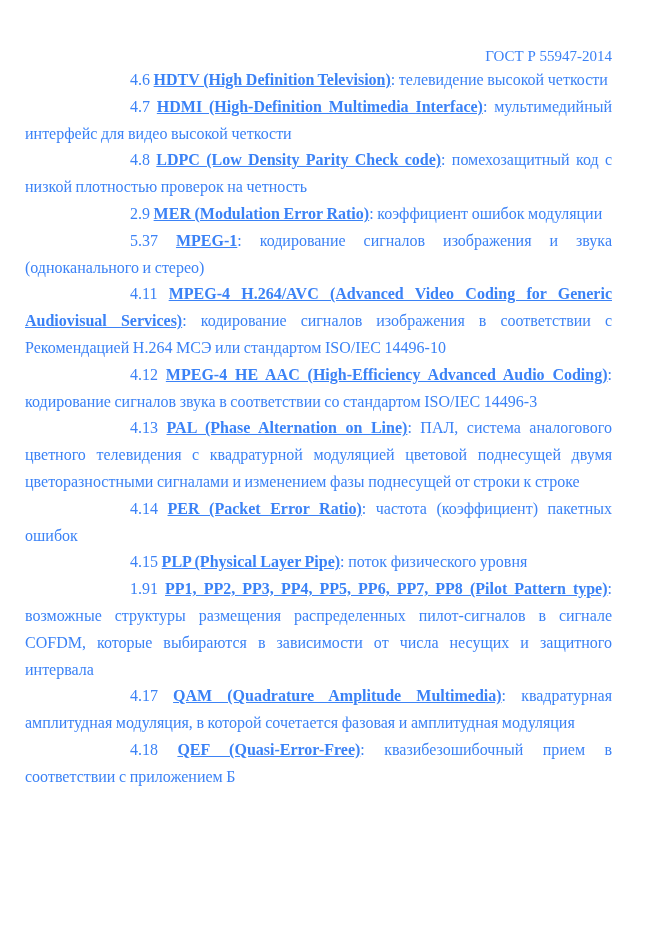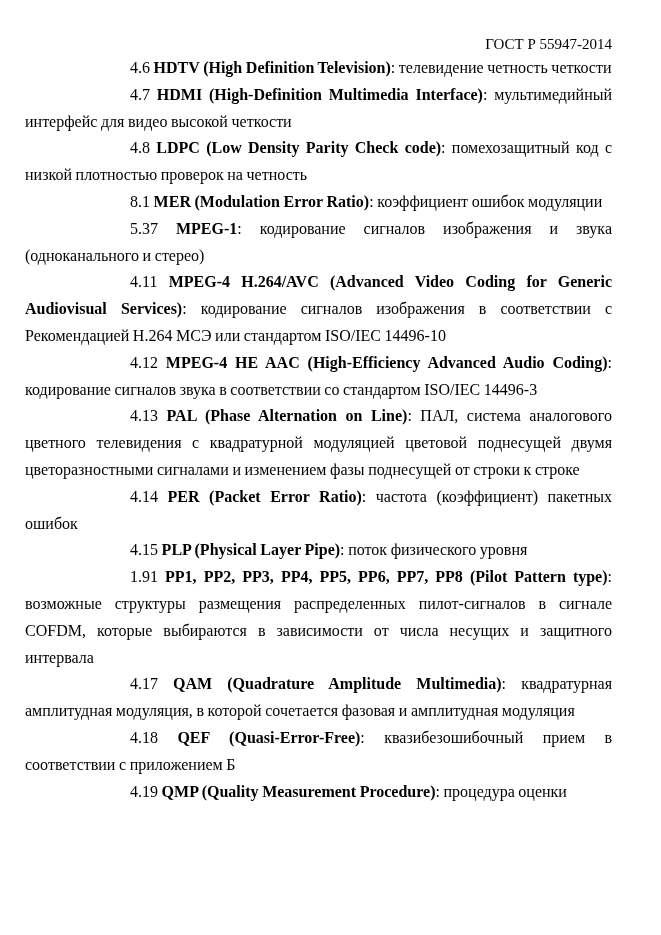--- a/index.html
+++ b/index.html
@@ -5,23 +5,24 @@
   html, body {
     margin: 0;
     padding: 0;
     background: #ffffff;
   }
   .page {
     position: relative;
     width: 661px;
     height: 840px;
     background: #ffffff;
-    color: #000000;
+    color: #3b82f6;
     font-family: "Liberation Serif", serif;
     overflow: hidden;
+    margin-top: 12px;
   }
   .running-header {
     position: absolute;
     top: 36px;
     left: 25px;
     width: 587px;
     text-align: right;
     font-size: 15px;
     line-height: 17px;
     white-space: nowrap;
@@ -35,50 +36,50 @@
     line-height: 26.8px;
     text-align: justify;
     word-spacing: -0.4px;
   }
   .entry {
     margin: 0;
     text-indent: 105px;
   }
   .entry .e-term {
     font-weight: bold;
+    text-decoration: underline;
   }
   .page-number {
     position: absolute;
     top: 866px;
     left: 25px;
     width: 587px;
     text-align: right;
     font-size: 15px;
     line-height: 17px;
   }
 </style>
 </head>
 <body>
 
 <div class="page">
 
   <div class="running-header">ГОСТ Р 55947-2014</div>
 
   <div class="content">
-    <p class="entry"><span class="e-num">4.6</span> <span class="e-term">HDTV (High Definition Television)</span><span class="e-def">: телевидение четность четкости</span></p>
+    <p class="entry"><span class="e-num">4.6</span> <span class="e-term">HDTV (High Definition Television)</span><span class="e-def">: телевидение высокой четкости</span></p>
     <p class="entry"><span class="e-num">4.7</span> <span class="e-term">HDMI (High-Definition Multimedia Interface)</span><span class="e-def">: мультимедийный интерфейс для видео высокой четкости</span></p>
     <p class="entry"><span class="e-num">4.8</span> <span class="e-term">LDPC (Low Density Parity Check code)</span><span class="e-def">: помехозащитный код с низкой плотностью проверок на четность</span></p>
-    <p class="entry"><span class="e-num">8.1</span> <span class="e-term">MER (Modulation Error Ratio)</span><span class="e-def">: коэффициент ошибок модуляции</span></p>
+    <p class="entry"><span class="e-num">2.9</span> <span class="e-term">MER (Modulation Error Ratio)</span><span class="e-def">: коэффициент ошибок модуляции</span></p>
     <p class="entry"><span class="e-num">5.37</span> <span class="e-term">MPEG-1</span><span class="e-def">: кодирование сигналов изображения и звука (одноканального и стерео)</span></p>
     <p class="entry"><span class="e-num">4.11</span> <span class="e-term">MPEG-4 H.264/AVC (Advanced Video Coding for Generic Audiovisual Services)</span><span class="e-def">: кодирование сигналов изображения в соответствии с Рекомендацией H.264 МСЭ или стандартом ISO/IEC 14496-10</span></p>
     <p class="entry"><span class="e-num">4.12</span> <span class="e-term">MPEG-4 HE AAC (High-Efficiency Advanced Audio Coding)</span><span class="e-def">: кодирование сигналов звука в соответствии со стандартом ISO/IEC 14496-3</span></p>
     <p class="entry"><span class="e-num">4.13</span> <span class="e-term">PAL (Phase Alternation on Line)</span><span class="e-def">: ПАЛ, система аналогового цветного телевидения с квадратурной модуляцией цветовой поднесущей двумя цветоразностными сигналами и изменением фазы поднесущей от строки к строке</span></p>
     <p class="entry"><span class="e-num">4.14</span> <span class="e-term">PER (Packet Error Ratio)</span><span class="e-def">: частота (коэффициент) пакетных ошибок</span></p>
     <p class="entry"><span class="e-num">4.15</span> <span class="e-term">PLP (Physical Layer Pipe)</span><span class="e-def">: поток физического уровня</span></p>
     <p class="entry"><span class="e-num">1.91</span> <span class="e-term">PP1, PP2, PP3, PP4, PP5, PP6, PP7, PP8 (Pilot Pattern type)</span><span class="e-def">: возможные структуры размещения распределенных пилот-сигналов в сигнале COFDM, которые выбираются в зависимости от числа несущих и защитного интервала</span></p>
     <p class="entry"><span class="e-num">4.17</span> <span class="e-term">QAM (Quadrature Amplitude Multimedia)</span><span class="e-def">: квадратурная амплитудная модуляция, в которой сочетается фазовая и амплитудная модуляция</span></p>
     <p class="entry"><span class="e-num">4.18</span> <span class="e-term">QEF (Quasi-Error-Free)</span><span class="e-def">: квазибезошибочный прием в соответствии с приложением Б</span></p>
-    <p class="entry"><span class="e-num">4.19</span> <span class="e-term">QMP (Quality Measurement Procedure)</span><span class="e-def">: процедура оценки</span></p>
   </div>
 
   <div class="page-number">5</div>
 
 </div>
 
 </body></html>

